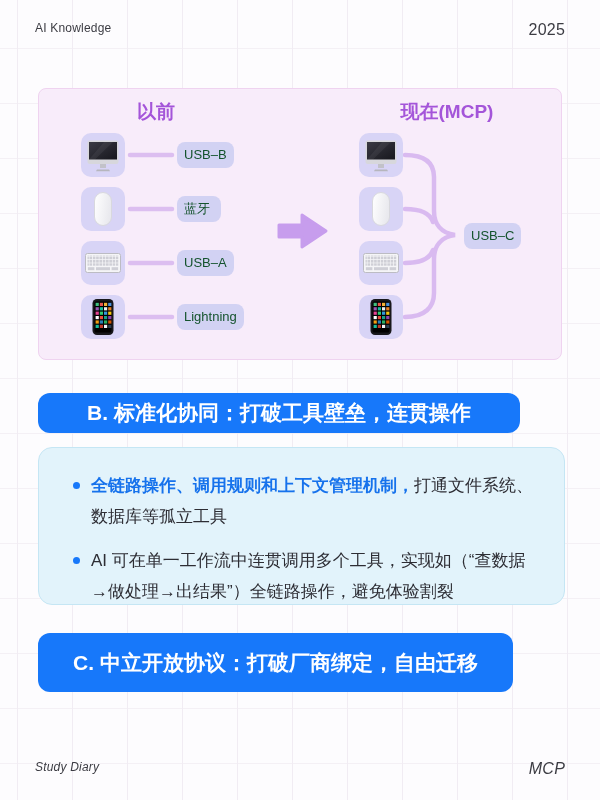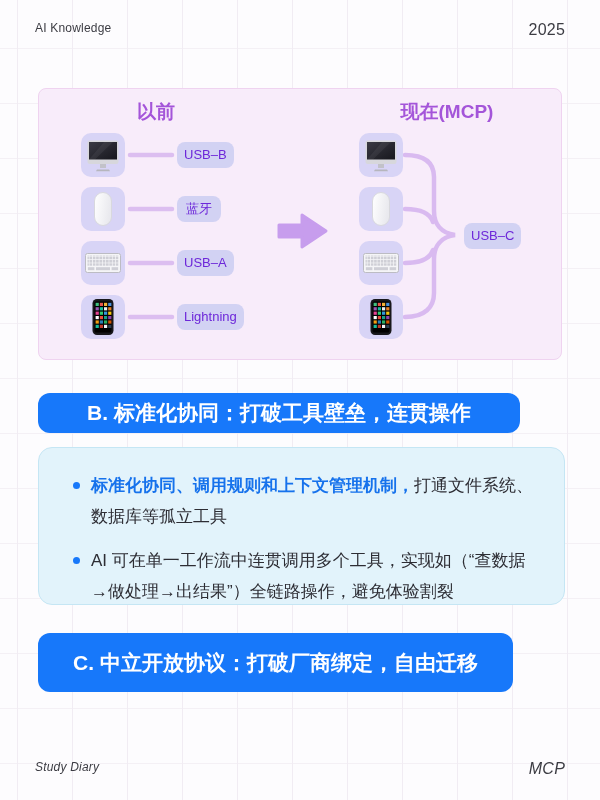--- a/index.html
+++ b/index.html
@@ -31,22 +31,22 @@
   .dtitle.before { left:32px; }
   .dtitle.after  { left:323px; }
   .conn { position:absolute; left:0; top:0; width:524px; height:272px; pointer-events:none; }
   .tile {
     position:absolute; width:44px; height:44px; border-radius:10px;
     background:#d8d4f6; display:flex; align-items:center; justify-content:center;
   }
   .tile svg { width:40px; height:40px; display:block; }
   .chip {
     position:absolute; height:26px; min-width:44px; padding:0 7px;
-    background:#d2d2f3; border-radius:8px; color:#6d28d9;
-    font-size:13px; line-height:26px; text-align:center; white-space:nowrap;
+    background:#d2d2f3; border-radius:8px; color:#14532d;
+    font-size:13px; line-height:26px; text-align:left; white-space:nowrap;
   }
 
   
   .banner {
     position:absolute; left:38px; background:#1778fa; border-radius:12px;
     color:#ffffff; font-weight:bold; font-size:21px;
     display:flex; align-items:center; justify-content:center; white-space:nowrap;
   }
   .banner.b1 { top:393px; width:482px; height:40px; }
   .banner.b2 { top:633px; width:475px; height:59px; }
@@ -205,21 +205,21 @@
     <div class="chip" style="left:425px; top:134px">USB–C</div>
   </div>
 
   <div class="banner b1">
     <span>B. 标准化协同：打破工具壁垒，连贯操作</span>
   </div>
 
   <div class="info-box">
     <div class="bullet">
       <span class="dot"></span>
-      <p><span class="hl">标准化协同、调用规则和上下文管理机制，</span><span>打通文件系统、数据库等孤立工具</span></p>
+      <p><span class="hl">全链路操作、调用规则和上下文管理机制，</span><span>打通文件系统、数据库等孤立工具</span></p>
     </div>
     <div class="bullet">
       <span class="dot"></span>
       <p><span class="hl"></span><span>AI 可在单一工作流中连贯调用多个工具，实现如（“查数据→做处理→出结果”）全链路操作，避免体验割裂</span></p>
     </div>
   </div>
 
   <div class="banner b2">
     <span>C. 中立开放协议：打破厂商绑定，自由迁移</span>
   </div>

